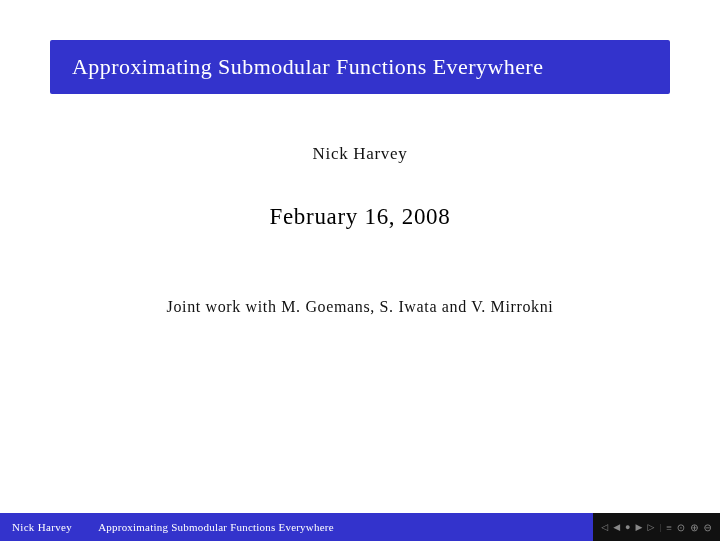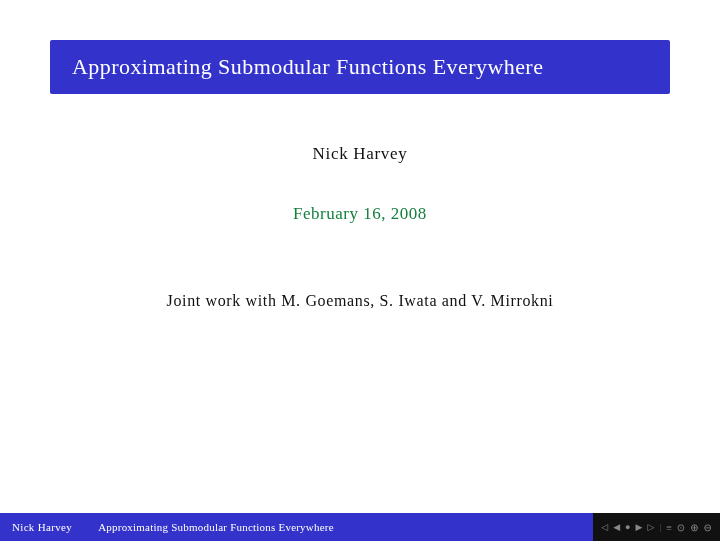--- a/index.html
+++ b/index.html
@@ -51,22 +51,22 @@
     }
 
     .author {
       font-size: 17px;
       color: #111;
       margin-bottom: 40px;
       letter-spacing: 0.04em;
     }
 
     .date {
-      font-size: 17px;
-      color: #15803d;
+      font-size: 23px;
+      color: #000000;
       margin-bottom: 60px;
       letter-spacing: 0.03em;
     }
 
     .joint-work {
       font-size: 16px;
       color: #111;
       letter-spacing: 0.04em;
       margin-top: 8px;
     }

